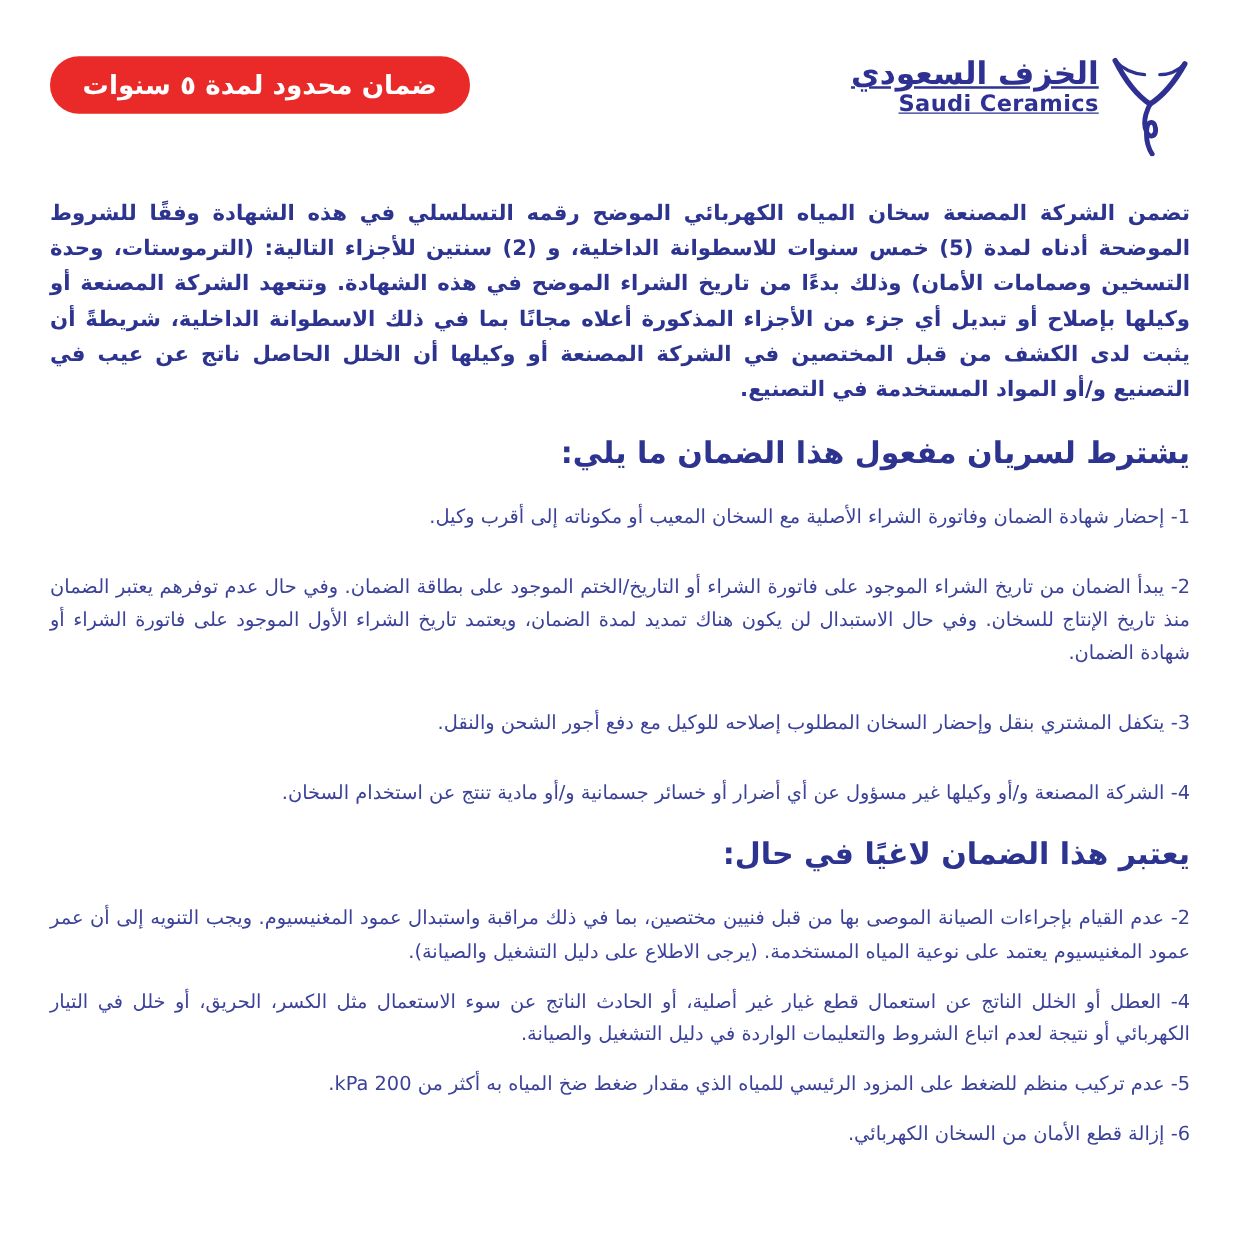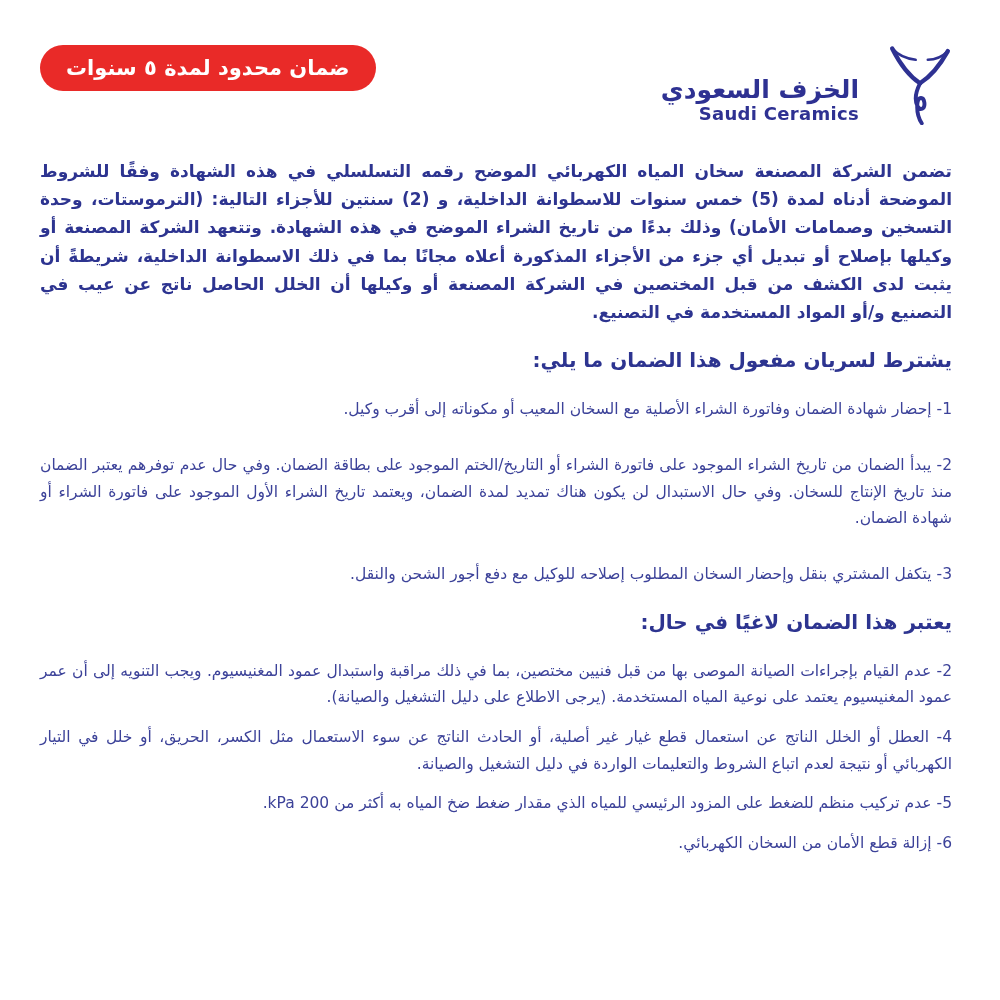--- a/index.html
+++ b/index.html
@@ -11,34 +11,34 @@
     color:#2e3490;
   }
   
   .header{display:flex;direction:ltr;justify-content:space-between;align-items:flex-start;}
   .badge{
     background:#e92a28;color:#ffffff;
     font-weight:bold;font-size:21px;line-height:1.25;
     padding:10px 26px;border-radius:28px;
     direction:rtl;white-space:nowrap;
   }
-  .logo{display:flex;align-items:flex-end;gap:29px;margin-top:0px;}
+  .logo{display:flex;align-items:flex-start;gap:9px;margin-top:0px;text-decoration:underline;}
   .logo-text{display:flex;flex-direction:column;align-items:flex-end;line-height:1.15;}
   .logo-ar{font-size:25px;font-weight:bold;color:#2e3192;}
   .logo-en{font-size:18px;font-weight:bold;color:#2e3192;letter-spacing:.3px;}
   .logo-mark{width:64px;height:80px;flex:0 0 auto;}
   
   .content{direction:rtl;margin-top:32px;}
   .intro{
     font-weight:bold;font-size:17px;line-height:1.66;
     text-align:justify;margin:0;
     color:#2d3490;
   }
   .sec-heading{
-    font-size:20px;font-weight:bold;color:#2d3490;
+    font-size:24px;font-weight:bold;color:#2d3490;
     text-align:right;margin:22px 0 24px 0;
   }
   .item{
     font-size:15.5px;line-height:1.72;color:#3c4299;
     text-align:justify;margin:0;
   }
   .items-wide .item{margin-bottom:29px;margin-top:11px;}
   .items-wide .item:last-child{margin-bottom:0;}
   .items-tight .item{margin-bottom:13px;}
   .items-tight .item:last-child{margin-bottom:0;}
@@ -72,20 +72,21 @@
 
   <div class="content">
 
     <p class="intro">تضمن الشركة المصنعة سخان المياه الكهربائي الموضح رقمه التسلسلي في هذه الشهادة وفقًا للشروط الموضحة أدناه لمدة (5) خمس سنوات للاسطوانة الداخلية، و (2) سنتين للأجزاء التالية: (الترموستات، وحدة التسخين وصمامات الأمان) وذلك بدءًا من تاريخ الشراء الموضح في هذه الشهادة. وتتعهد الشركة المصنعة أو وكيلها بإصلاح أو تبديل أي جزء من الأجزاء المذكورة أعلاه مجانًا بما في ذلك الاسطوانة الداخلية، شريطةً أن يثبت لدى الكشف من قبل المختصين في الشركة المصنعة أو وكيلها أن الخلل الحاصل ناتج عن عيب في التصنيع و/أو المواد المستخدمة في التصنيع.</p>
 
     <h2 class="sec-heading">يشترط لسريان مفعول هذا الضمان ما يلي:</h2>
     <div class="items-wide">
       <p class="item">1- إحضار شهادة الضمان وفاتورة الشراء الأصلية مع السخان المعيب أو مكوناته إلى أقرب وكيل.</p>
       <p class="item">2- يبدأ الضمان من تاريخ الشراء الموجود على فاتورة الشراء أو التاريخ/الختم الموجود على بطاقة الضمان. وفي حال عدم توفرهم يعتبر الضمان منذ تاريخ الإنتاج للسخان. وفي حال الاستبدال لن يكون هناك تمديد لمدة الضمان، ويعتمد تاريخ الشراء الأول الموجود على فاتورة الشراء أو شهادة الضمان.</p>
       <p class="item">3- يتكفل المشتري بنقل وإحضار السخان المطلوب إصلاحه للوكيل مع دفع أجور الشحن والنقل.</p>
+      <p class="item">4- الشركة المصنعة و/أو وكيلها غير مسؤول عن أي أضرار أو خسائر جسمانية و/أو مادية تنتج عن استخدام السخان.</p>
     </div>
 
     <h2 class="sec-heading">يعتبر هذا الضمان لاغيًا في حال:</h2>
     <div class="items-tight">
       <p class="item">2- عدم القيام بإجراءات الصيانة الموصى بها من قبل فنيين مختصين، بما في ذلك مراقبة واستبدال عمود المغنيسيوم. ويجب التنويه إلى أن عمر عمود المغنيسيوم يعتمد على نوعية المياه المستخدمة. (يرجى الاطلاع على دليل التشغيل والصيانة).</p>
       <p class="item">4- العطل أو الخلل الناتج عن استعمال قطع غيار غير أصلية، أو الحادث الناتج عن سوء الاستعمال مثل الكسر، الحريق، أو خلل في التيار الكهربائي أو نتيجة لعدم اتباع الشروط والتعليمات الواردة في دليل التشغيل والصيانة.</p>
       <p class="item">5- عدم تركيب منظم للضغط على المزود الرئيسي للمياه الذي مقدار ضغط ضخ المياه به أكثر من 200 kPa.</p>
       <p class="item">6- إزالة قطع الأمان من السخان الكهربائي.</p>
     </div>
 

